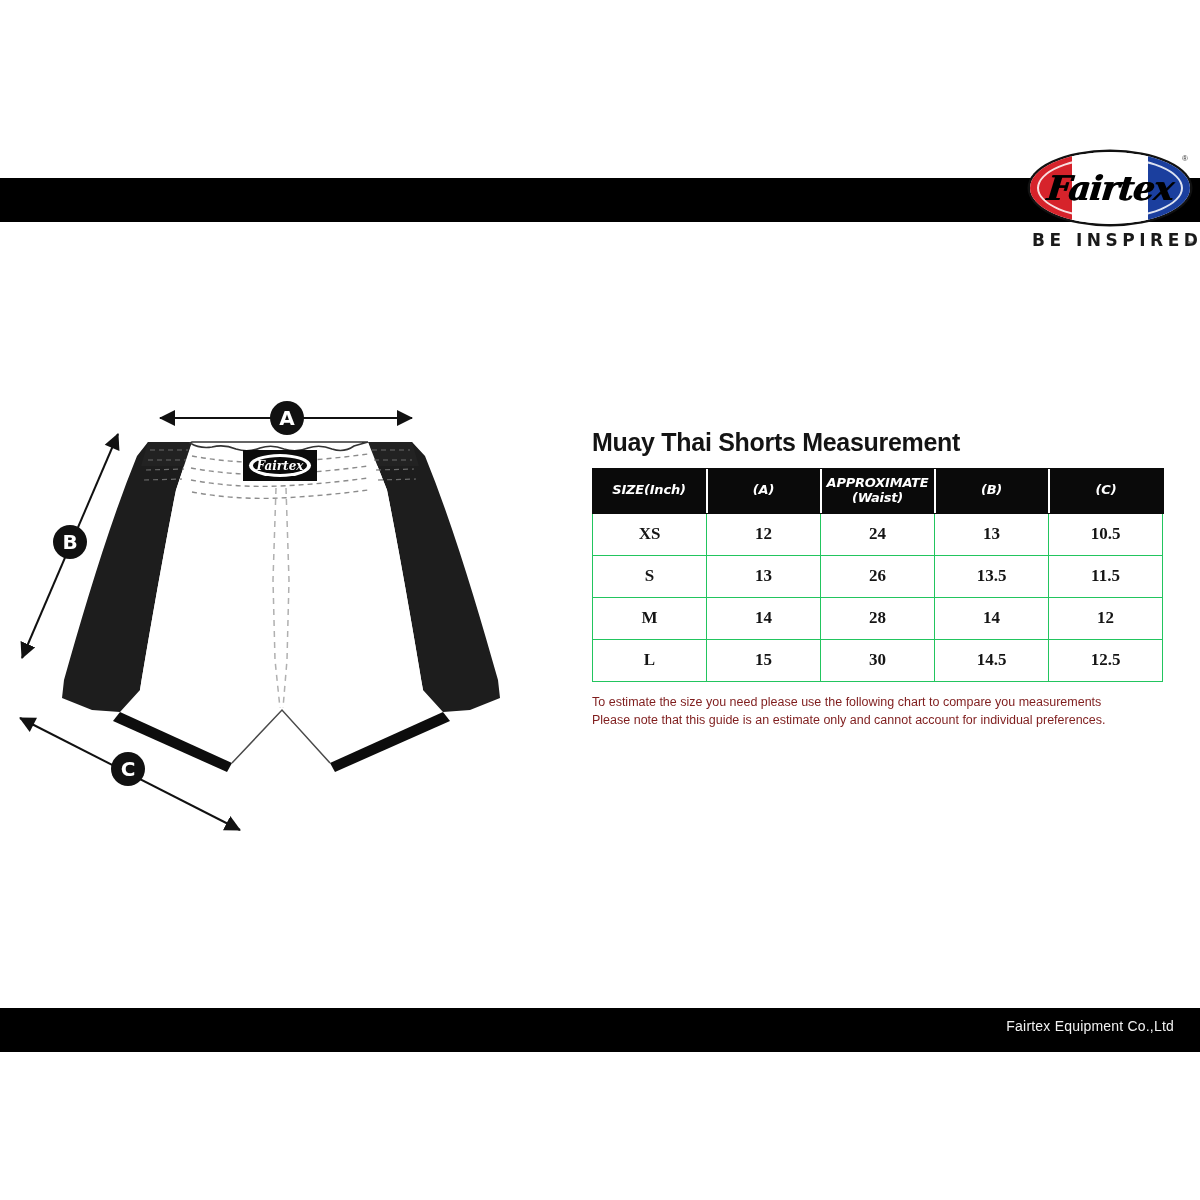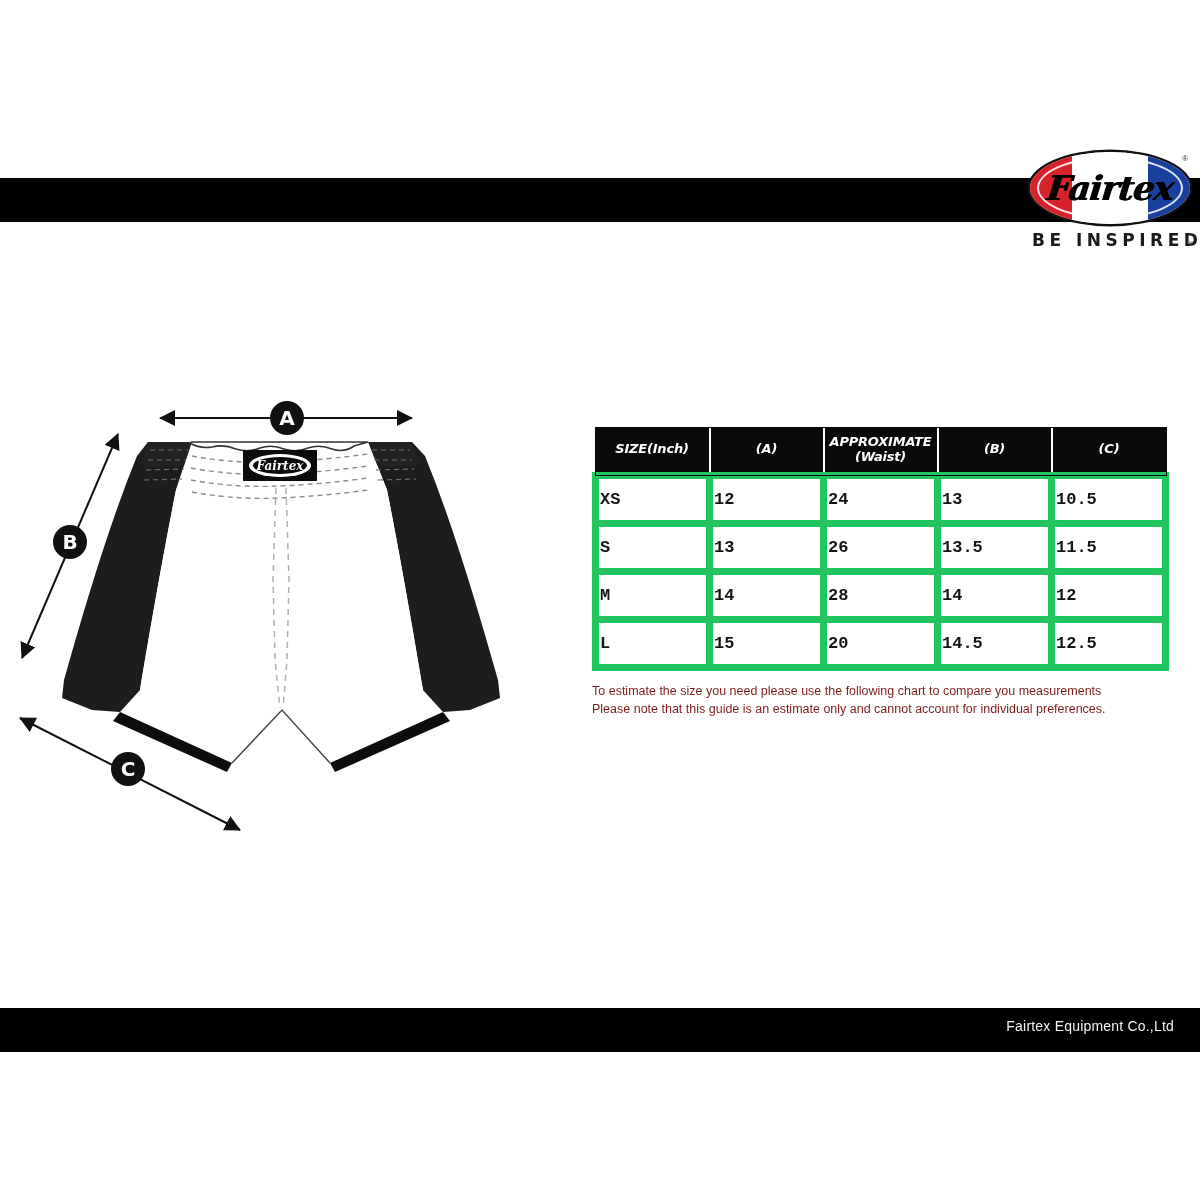--- a/index.html
+++ b/index.html
@@ -167,26 +167,27 @@
     font-weight: bold;
     font-size: 13px;
     padding: 7px 2px;
     line-height: 1.15;
     border-right: 2px solid #ffffff;
     font-family: "DejaVu Sans", sans-serif;
     letter-spacing: -.2px;
   }
   table.sizes th:last-child { border-right: none; }
   table.sizes td {
-    border: 7px solid #22c55e;
+    border: 1px solid #22c55e;
+    text-align: center;
     font-size: 17px;
     font-weight: bold;
     color: #151515;
     height: 39px;
-    font-family: Liberation Mono, monospace;
+    font-family: Liberation Serif, serif;
   }
   table.sizes tr.header-row th:first-child { }
   table.sizes thead tr { outline: 1px solid #0a0a0a; }
 
   .col-size { width: 114px; }
   .col-a    { width: 114px; }
   .col-w    { width: 114px; }
   .col-b    { width: 114px; }
   .col-c    { width: 114px; }
 
@@ -306,20 +307,21 @@
     <line x1="20" y1="338" x2="240" y2="450" stroke="#111" stroke-width="2" marker-start="url(#arrowStart)" marker-end="url(#arrowEnd)"></line>
   </svg>
 </div>
 
 <div class="dimlabel label-a">A</div>
 <div class="dimlabel label-b">B</div>
 <div class="dimlabel label-c">C</div>
 
 <div class="panel">
 
+  <h1 class="panel-title">Muay Thai Shorts Measurement</h1>
 
   <table class="sizes">
     <colgroup>
       <col class="col-size">
         <col class="col-a">
         <col class="col-w">
         <col class="col-b">
         <col class="col-c">
     </colgroup>
     <thead>
@@ -360,21 +362,21 @@
       <tr>
         <td>M</td>
         <td>14</td>
         <td>28</td>
         <td>14</td>
         <td>12</td>
       </tr>
       <tr>
         <td>L</td>
         <td>15</td>
-        <td>20</td>
+        <td>30</td>
         <td>14.5</td>
         <td>12.5</td>
       </tr>
     </tbody>
   </table>
 
   <div class="note">
     <div>To estimate the size you need please use the following chart to compare you measurements</div>
     <div>Please note that this guide is an estimate only and cannot account for individual preferences.</div>
   </div>

